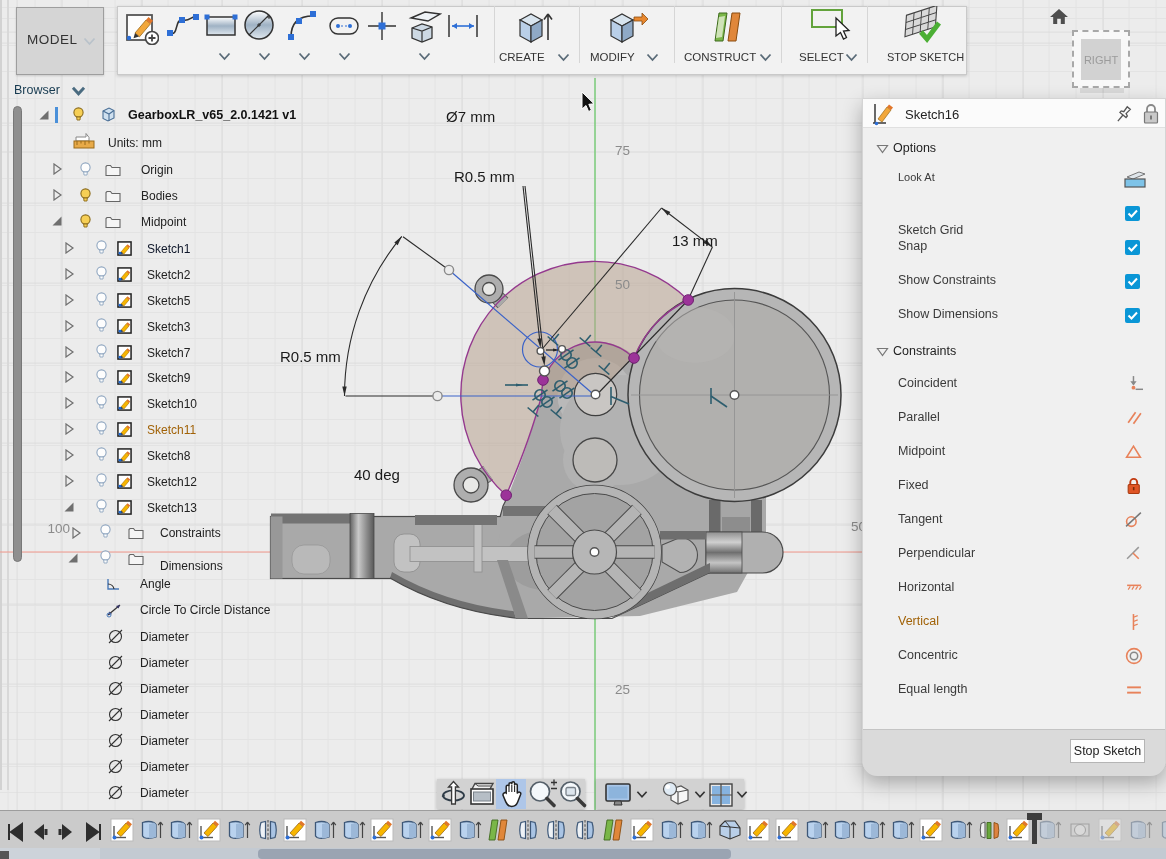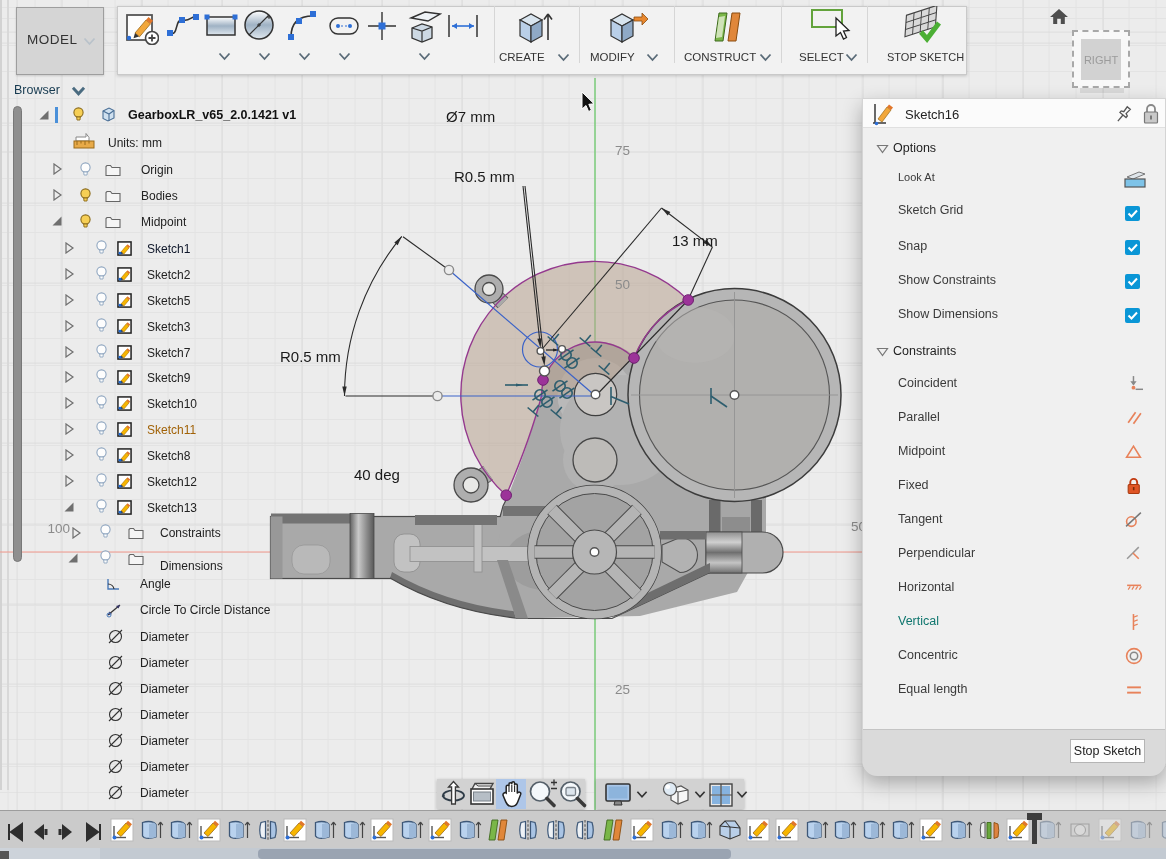--- a/index.html
+++ b/index.html
@@ -928,21 +928,21 @@
     </svg>
     <svg style="position:absolute;left:13px;top:45px" width="13" height="10" viewBox="0 0 13 10">
       <path d="M1.5,1.5 L11.5,1.5 L6.5,8.5 Z" fill="none" stroke="#777" stroke-width="1.2"></path>
     </svg>
     <div style="position:absolute;left:30px;top:42px;font-size:12.5px;color:#222">Options</div>
     <div style="position:absolute;left:35px;top:72px;font-size:11px;color:#3a3a3a">Look At</div>
     <svg style="position:absolute;left:260px;top:70px" width="26" height="20" viewBox="0 0 26 20">
 <path d="M4,8 L16,3 L22,5 L10,10 Z" fill="#dfe5ea" stroke="#777" stroke-width="1"></path>
 <rect x="2" y="10" width="20" height="8" fill="#7ec3e8" stroke="#555" stroke-width="1.2"></rect>
     </svg>
-    <div style="position:absolute;left:35px;top:104px;font-size:12.5px;color:#3a3a3a">Sketch Grid</div>
+    <div style="position:absolute;left:35px;top:124px;font-size:12.5px;color:#3a3a3a">Sketch Grid</div>
     <div style="position:absolute;left:262px;top:107px;width:15px;height:15px;background:#0a96d6;border-radius:2px"></div>
     <svg style="position:absolute;left:262px;top:107px" width="15" height="15" viewBox="0 0 15 15">
       <path d="M3.5,7.5 L6.5,10.5 L12,4.5" fill="none" stroke="#fff" stroke-width="2"></path>
     </svg>
     <div style="position:absolute;left:35px;top:140px;font-size:12.5px;color:#3a3a3a">Snap</div>
     <div style="position:absolute;left:262px;top:141px;width:15px;height:15px;background:#0a96d6;border-radius:2px"></div>
     <svg style="position:absolute;left:262px;top:141px" width="15" height="15" viewBox="0 0 15 15">
       <path d="M3.5,7.5 L6.5,10.5 L12,4.5" fill="none" stroke="#fff" stroke-width="2"></path>
     </svg>
     <div style="position:absolute;left:35px;top:174px;font-size:12.5px;color:#3a3a3a">Show Constraints</div>
@@ -989,21 +989,21 @@
     <div style="position:absolute;left:35px;top:447px;font-size:12.5px;color:#3a3a3a">Perpendicular</div>
     <svg style="position:absolute;left:262px;top:446px" width="18" height="18" viewBox="0 0 17 17">
       <line x1="2" y1="13" x2="13" y2="2" stroke="#999" stroke-width="1.4"></line>
       <line x1="7.5" y1="7.5" x2="13" y2="13" stroke="#e8825a" stroke-width="1.5"></line>
     </svg>
     <div style="position:absolute;left:35px;top:481px;font-size:12.5px;color:#3a3a3a">Horizontal</div>
     <svg style="position:absolute;left:262px;top:480px" width="18" height="18" viewBox="0 0 17 17">
       <line x1="2" y1="6" x2="15" y2="6" stroke="#e8825a" stroke-width="1.5"></line>
       <path d="M3,10 l2,-3 M6.5,10 l2,-3 M10,10 l2,-3 M13.5,10 l2,-3" stroke="#e8825a" stroke-width="1.1"></path>
     </svg>
-    <div style="position:absolute;left:35px;top:515px;font-size:12.5px;color:#0f766e">Vertical</div>
+    <div style="position:absolute;left:35px;top:515px;font-size:12.5px;color:#a16207">Vertical</div>
     <svg style="position:absolute;left:262px;top:514px" width="18" height="18" viewBox="0 0 17 17">
       <line x1="8" y1="1" x2="8" y2="16" stroke="#e8825a" stroke-width="1.5"></line>
       <path d="M8,4 l4,-1.5 M8,8 l4,-1.5 M8,12 l4,-1.5" stroke="#e8825a" stroke-width="1.1"></path>
     </svg>
     <div style="position:absolute;left:35px;top:549px;font-size:12.5px;color:#3a3a3a">Concentric</div>
     <svg style="position:absolute;left:262px;top:548px" width="18" height="18" viewBox="0 0 17 17">
       <circle cx="8.5" cy="8.5" r="7" fill="none" stroke="#e8825a" stroke-width="1.5"></circle>
       <circle cx="8.5" cy="8.5" r="3.5" fill="none" stroke="#888" stroke-width="1.4"></circle>
     </svg>
     <div style="position:absolute;left:35px;top:583px;font-size:12.5px;color:#3a3a3a">Equal length</div>

